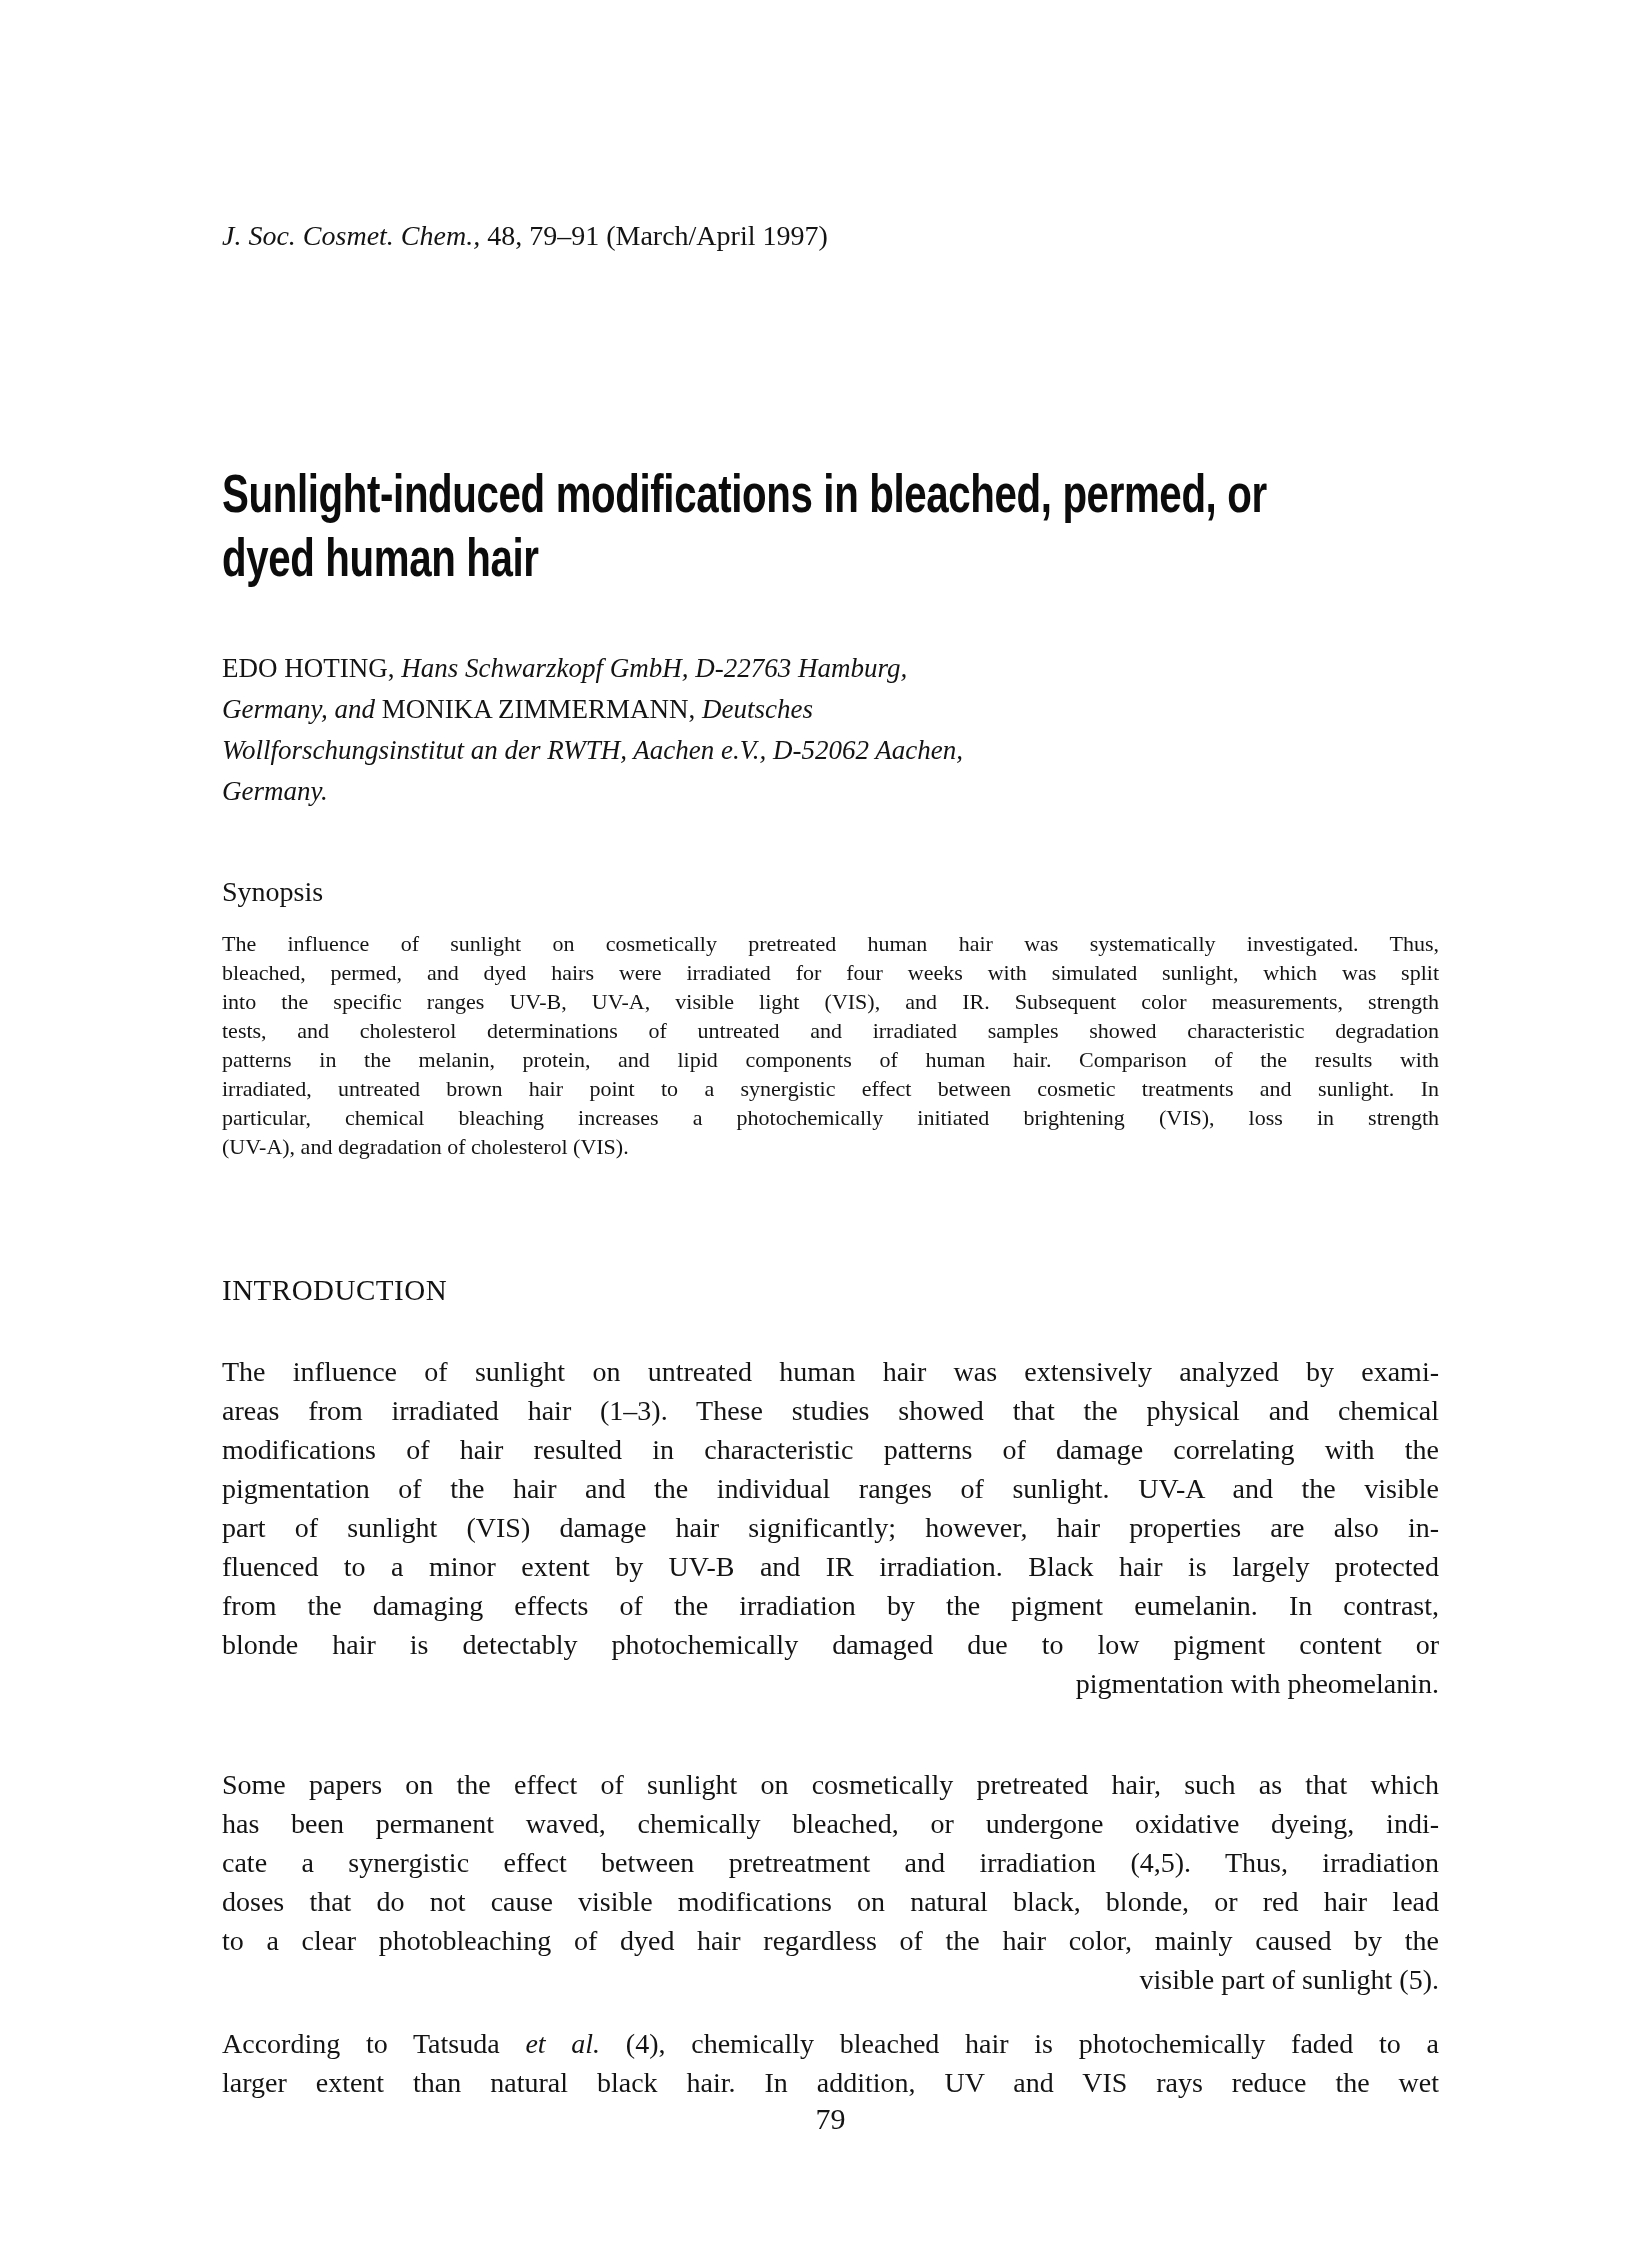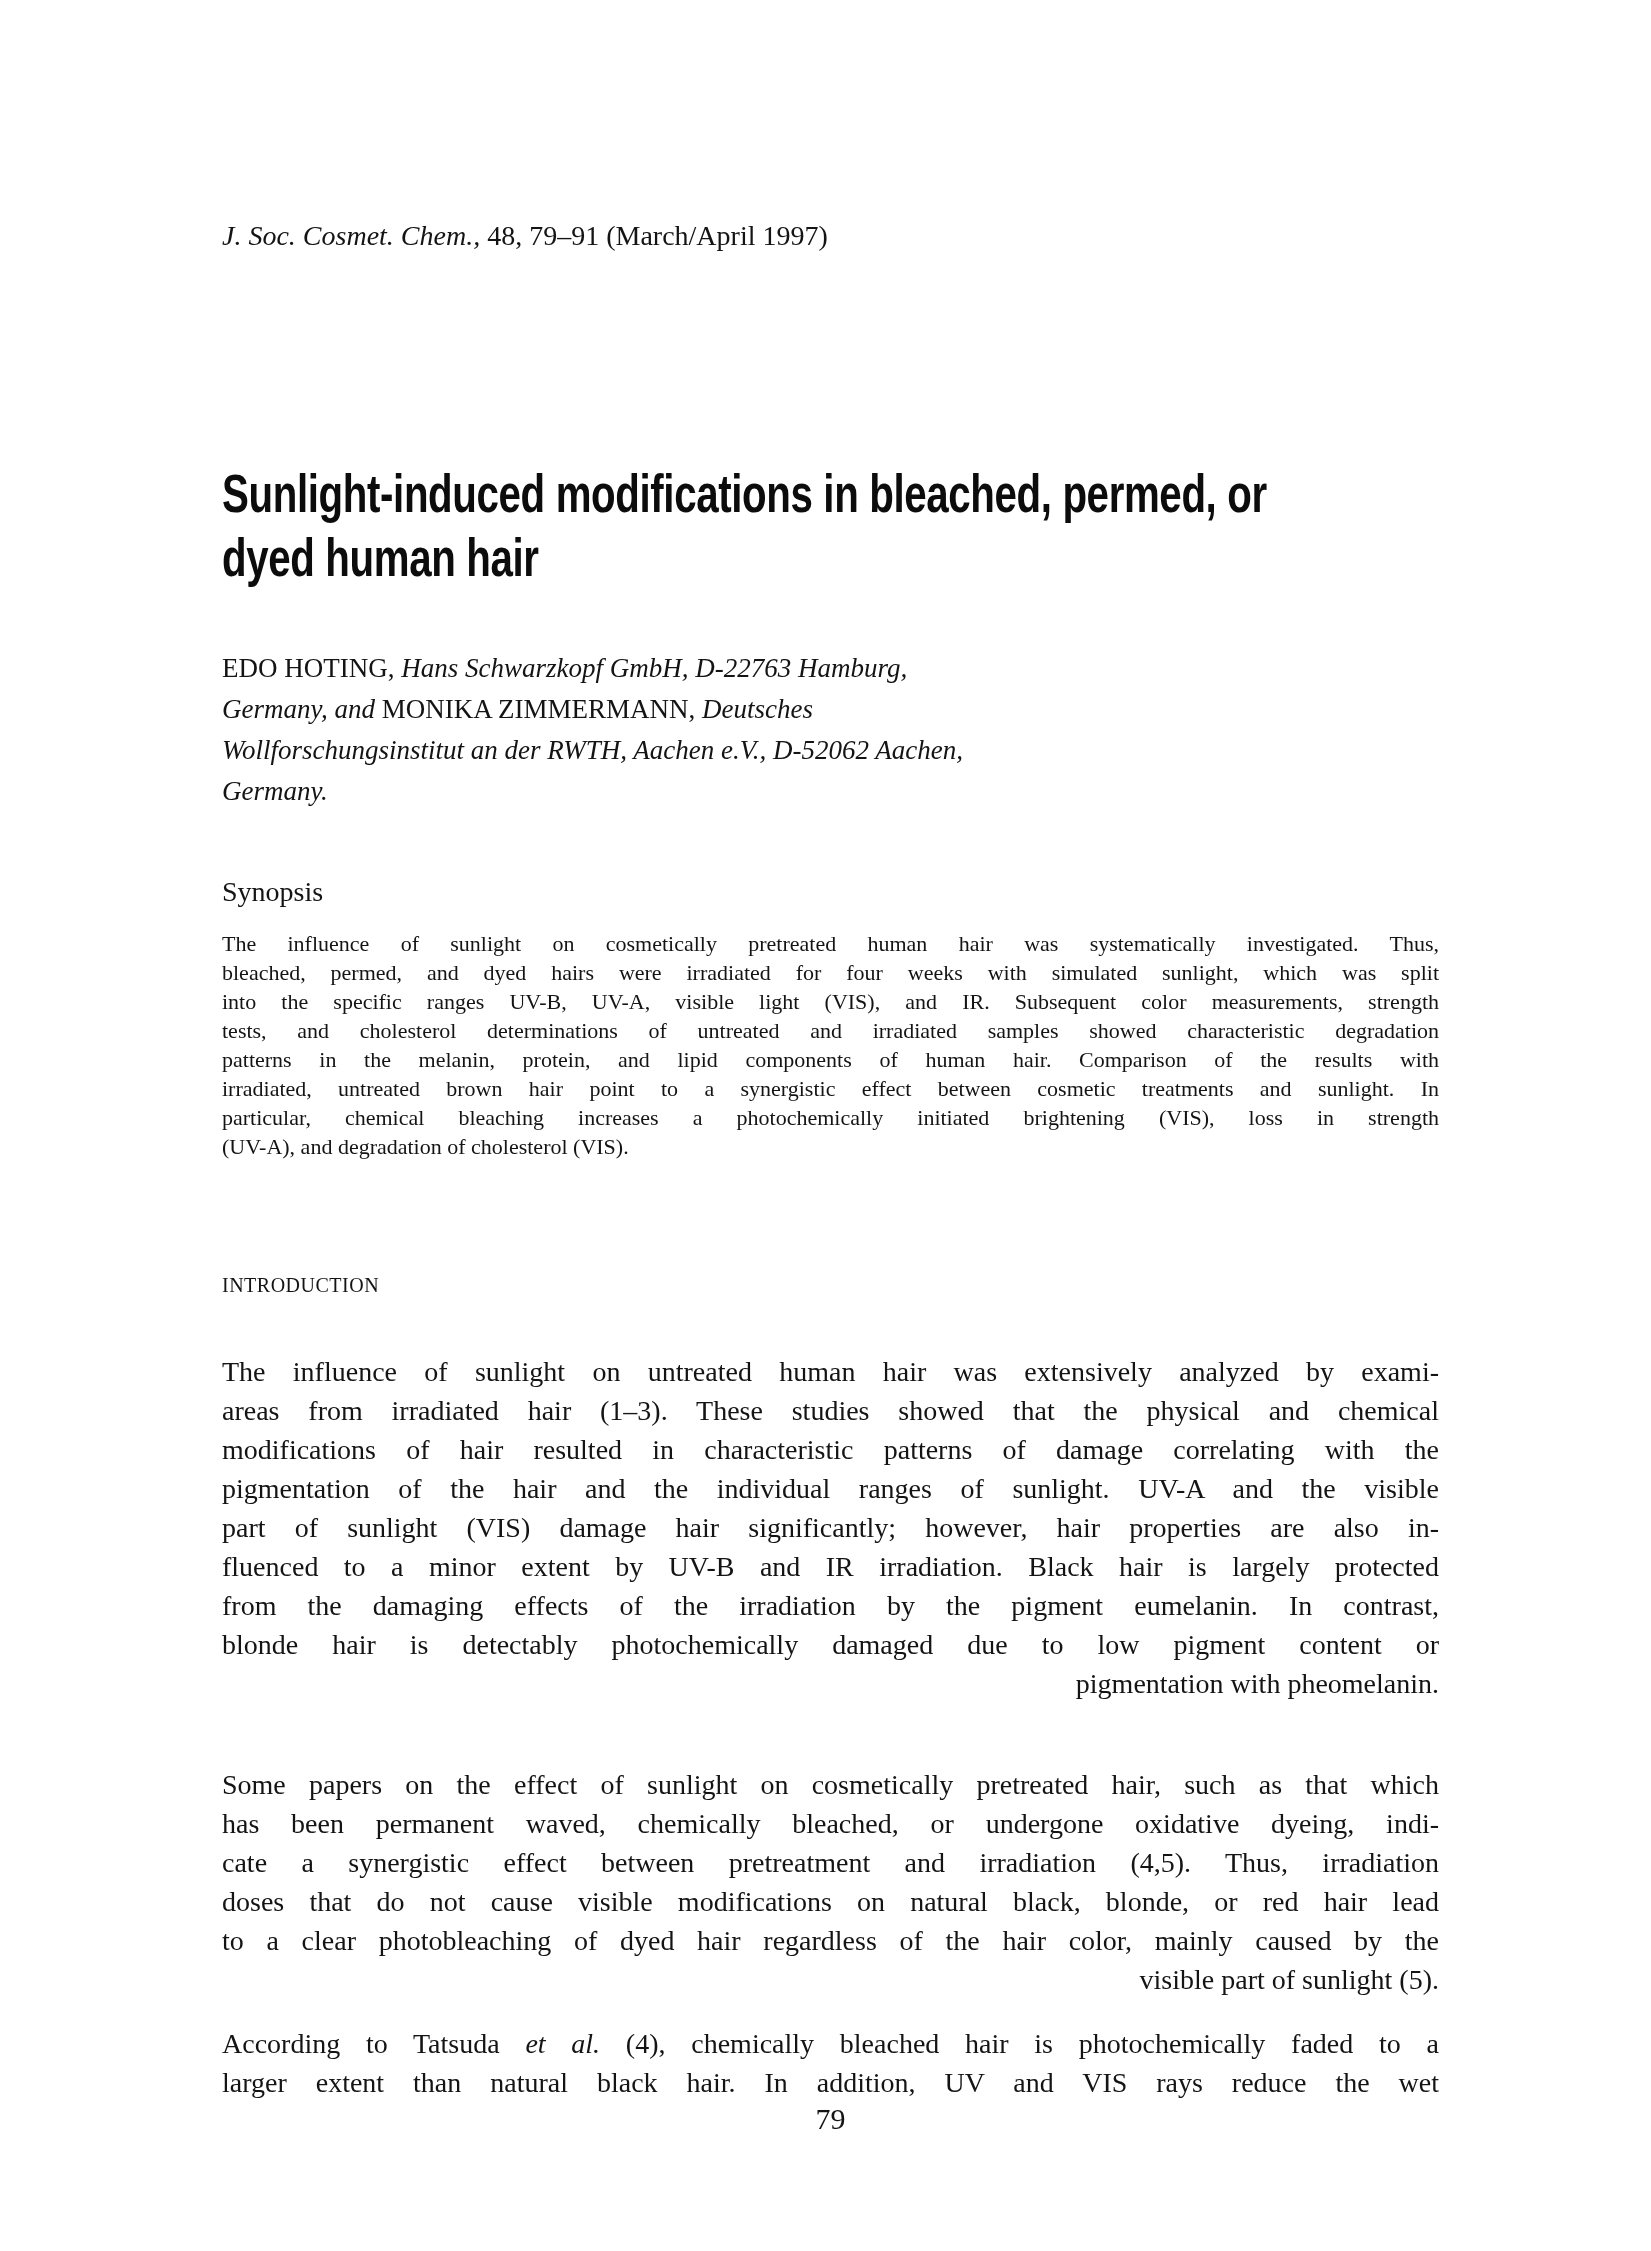--- a/index.html
+++ b/index.html
@@ -81,21 +81,21 @@
     top: 929px;
     width: 1217px;
     font-size: 22px;
   }
   .synopsis-body .tline { height: 29px; line-height: 29px; }
 
   .intro-heading {
     position: absolute;
     left: 222px;
     top: 1274px;
-    font-size: 20px;
+    font-size: 29px;
     letter-spacing: 0.5px;
   }
 
   .body-para {
     position: absolute;
     left: 222px;
     width: 1217px;
     font-size: 28px;
   }
   .body-para .tline { height: 39px; line-height: 39px; text-align: right; }

